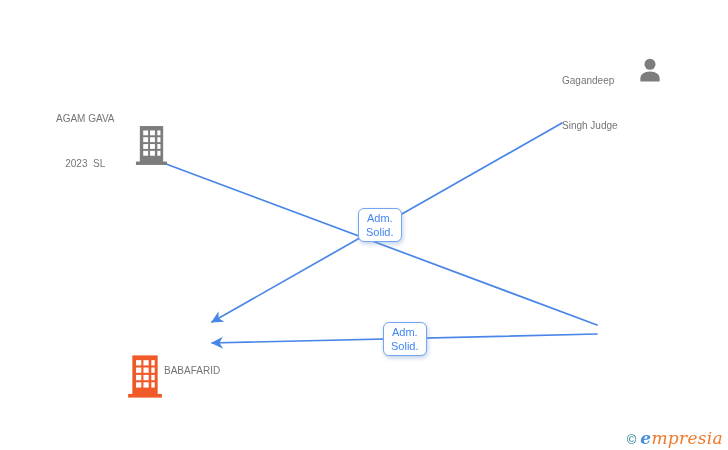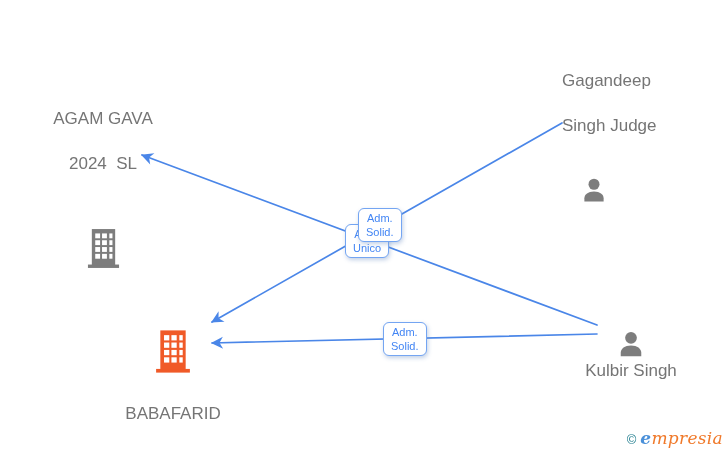--- a/index.html
+++ b/index.html
@@ -37,24 +37,24 @@
     box-shadow: 1px 2px 4px rgba(120, 150, 200, 0.45);
     cursor: pointer;
   }
   .edge-label.back   { left: 345px; top: 224px; z-index: 2; }
   .edge-label.front  { left: 358px; top: 208px; z-index: 3; }
   .edge-label.bottom { left: 383px; top: 322px; z-index: 2; }
 
   .node {
     position: absolute;
     display: flex;
-    flex-direction: column;
+    flex-direction: row;
     align-items: center;
     color: var(--node-label, #757575);
-    font-size: 17px;
+    font-size: 10px;
     line-height: 15px;
     z-index: 2;
     cursor: pointer;
   }
   .node-label { text-align: center; white-space: pre; }
   .node-label.left { text-align: left; align-self: flex-start; }
 
   .node-agam      { left: 56px;  top: 81px;  width: 94px; gap: 19px; }
   .node-agam .icon { margin-top: 9px; }
   .node-gagandeep { left: 562px; top: 43px;  width: 72px; align-items: flex-start; }
@@ -103,39 +103,35 @@
     <defs>
       <marker id="arrowhead" markerUnits="userSpaceOnUse" markerWidth="16" markerHeight="14" refX="12" refY="7" orient="auto">
         <path d="M1,1 L13,7 L1,13 L4.5,7 Z" fill="#4a86e8"></path>
       </marker>
     </defs>
     <path class="edge-path" d="M 597 325 L 142 155" marker-end="url(#arrowhead)"></path>
     <path class="edge-path" d="M 562 123 L 212 322" marker-end="url(#arrowhead)"></path>
     <path class="edge-path" d="M 597 334 Q 420 338 212 343" marker-end="url(#arrowhead)"></path>
   </svg>
 
-  <div class="edge-label back">
-    <div>Adm.</div>
-    <div>Unico</div>
-  </div>
 
   <div class="edge-label front">
     <div>Adm.</div>
     <div>Solid.</div>
   </div>
 
   <div class="edge-label bottom">
     <div>Adm.</div>
     <div>Solid.</div>
   </div>
 
   <div class="node node-agam">
     <div class="node-label">
       <div>AGAM GAVA</div>
-      <div>2024  SL</div>
+      <div>2023  SL</div>
     </div>
     <span class="icon company-gray">
       <svg width="35" height="39" viewBox="0 0 36 40" fill="currentColor">
         <rect x="2" y="36.5" width="32" height="3.5"></rect>
         <rect x="6" y="0" width="24" height="37"></rect>
         <g fill="#ffffff">
           <rect x="9.5" y="4.5" width="5" height="5"></rect>
             <rect x="16.5" y="4.5" width="5" height="5"></rect>
             <rect x="24" y="4.5" width="3.2" height="5"></rect>
           <rect x="9.5" y="11.5" width="5" height="5"></rect>
@@ -158,29 +154,20 @@
       <div>Singh Judge</div>
     </div>
     <span class="icon person-gray">
       <svg width="30" height="30" viewBox="0 0 24 24" fill="currentColor">
         <circle cx="12" cy="6.6" r="4.4"></circle>
         <path d="M12 12.4 c-4.7 0 -7.7 2.4 -7.7 5.4 V20.4 h15.4 v-2.6 c0 -3 -3 -5.4 -7.7 -5.4 z"></path>
       </svg>
     </span>
   </div>
 
-  <div class="node node-kulbir">
-    <span class="icon person-gray">
-      <svg width="32" height="32" viewBox="0 0 24 24" fill="currentColor">
-        <circle cx="12" cy="6.6" r="4.4"></circle>
-        <path d="M12 12.4 c-4.7 0 -7.7 2.4 -7.7 5.4 V20.4 h15.4 v-2.6 c0 -3 -3 -5.4 -7.7 -5.4 z"></path>
-      </svg>
-    </span>
-    <div class="node-label">Kulbir Singh</div>
-  </div>
 
   <div class="node node-babafarid">
     <span class="icon company-orange">
       <svg width="38" height="43" viewBox="0 0 36 40" fill="currentColor">
         <rect x="2" y="36.5" width="32" height="3.5"></rect>
         <rect x="6" y="0" width="24" height="37"></rect>
         <g fill="#ffffff">
           <rect x="9.5" y="4.5" width="5" height="5"></rect>
             <rect x="16.5" y="4.5" width="5" height="5"></rect>
             <rect x="24" y="4.5" width="3.2" height="5"></rect>

